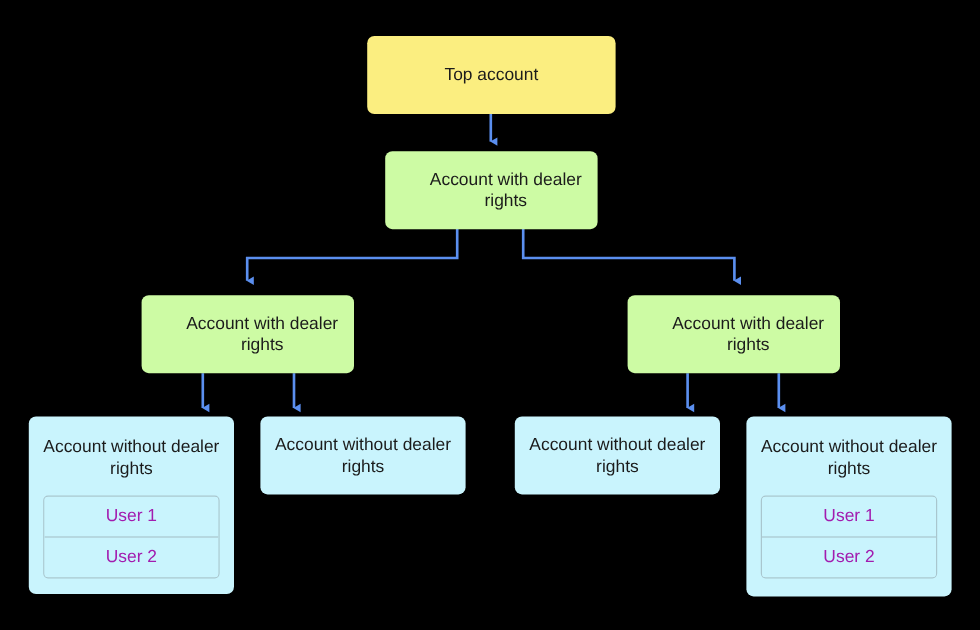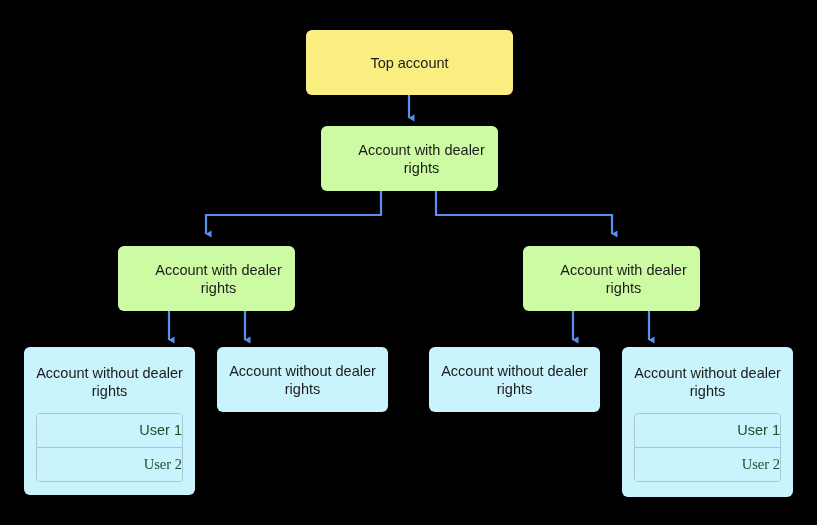--- a/index.html
+++ b/index.html
@@ -49,28 +49,27 @@
     left: 12px;
     right: 12px;
     box-sizing: border-box;
     border: 1px solid #a9c6ce;
     border-radius: 4px;
     overflow: hidden;
   }
   .user-row {
     height: 33px;
     line-height: 33px;
-    text-align: right;
+    text-align: center;
     font-size: 14.5px;
-    color: #14532d;
+    color: #a21caf;
     background: #C9F4FD;
   }
   .user-row + .user-row {
     border-top: 1px solid #a9c6ce;
-    font-family: Liberation Serif, serif;
   }
 
   svg.connectors {
     position: absolute;
     left: 0;
     top: 0;
     width: 817px;
     height: 525px;
     pointer-events: none;
   }

